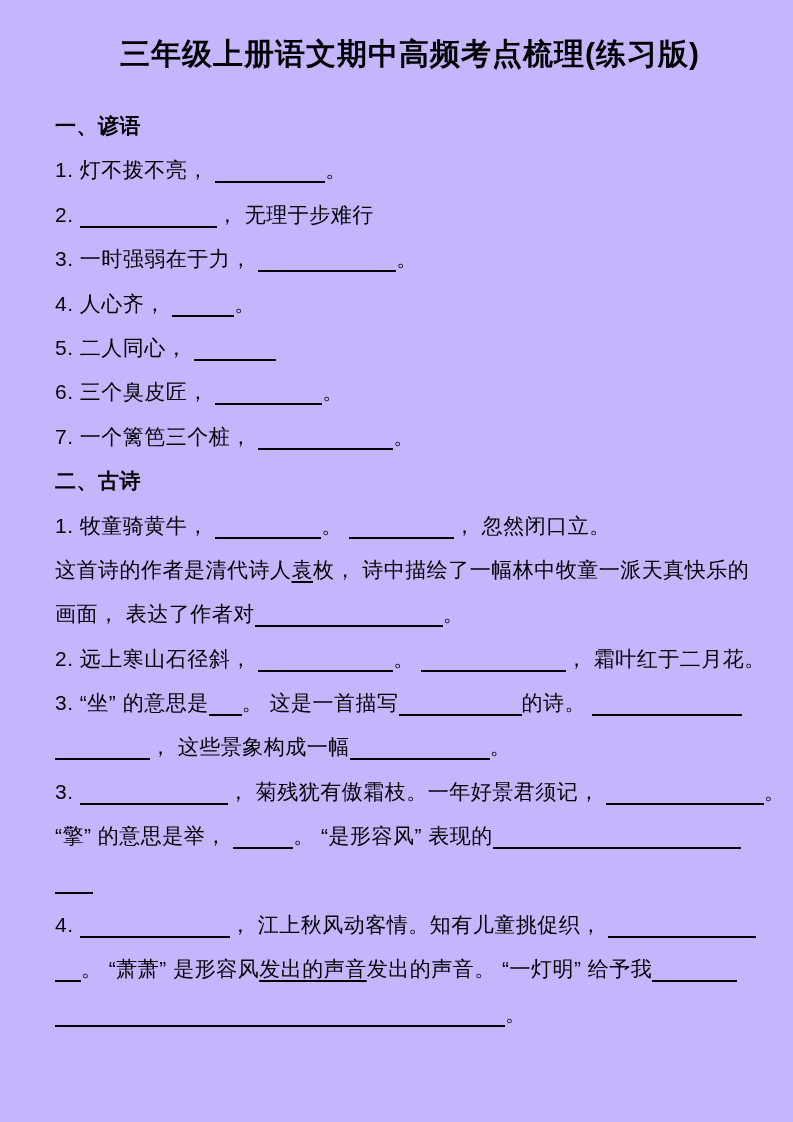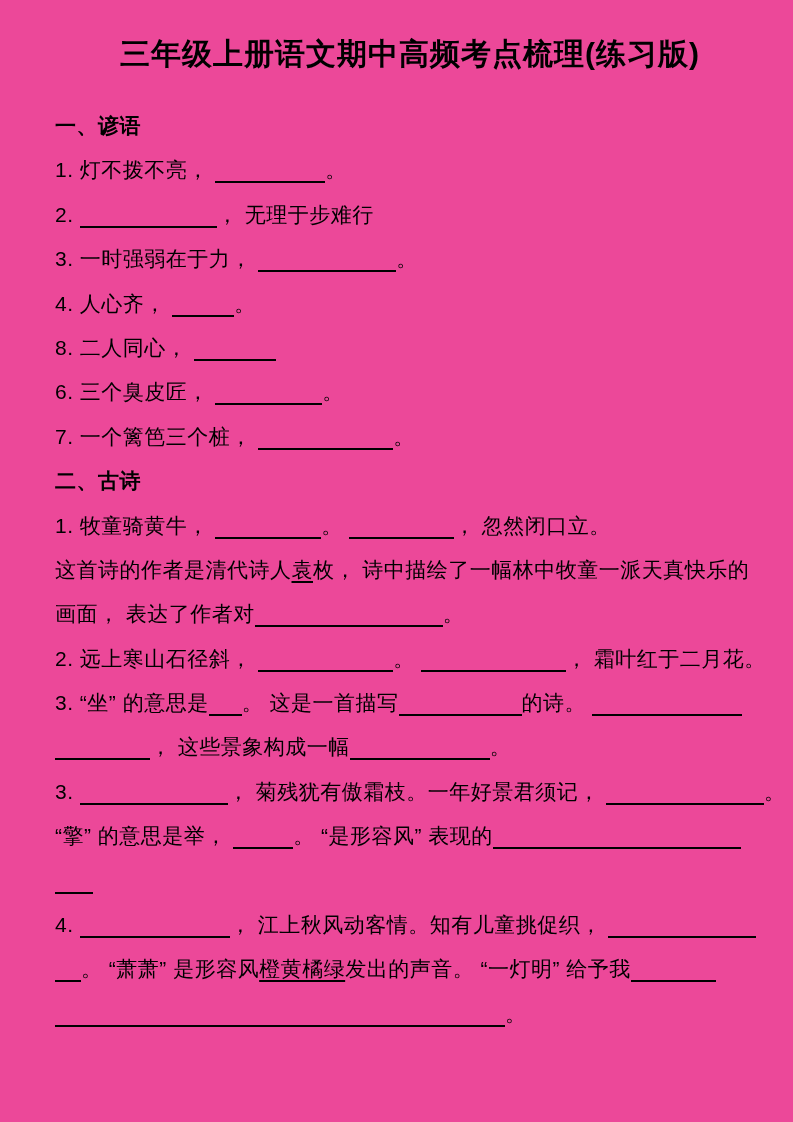--- a/index.html
+++ b/index.html
@@ -1,20 +1,20 @@
 <!DOCTYPE html>
 <html><head>
 <meta charset="utf-8">
 <style>
   * { margin: 0; padding: 0; box-sizing: border-box; }
   html, body { background: #ffffff; }
   .page {
     width: 793px;
     height: 1122px;
-    background: #ec4899;
+    background: #c4b5fd;
     color: #000000;
     font-family: "Liberation Sans", "DejaVu Sans", sans-serif;
     overflow: hidden;
     position: relative;
   }
   .content {
     padding: 30px 28px 0 55px;
   }
   .doc-title {
     font-size: 30px;
@@ -54,31 +54,31 @@
 
 <div class="page">
   <div class="content">
     <div class="doc-title">三年级上册语文期中高频考点梳理(练习版)</div>
     <div id="doc-body">
         <div class="line heading">一、谚语</div>
         <div class="line"><span class="seg">1. 灯不拨不亮， </span><span class="blank" style="width: 110px;"></span><span class="seg">。</span></div>
         <div class="line"><span class="seg">2. </span><span class="blank" style="width: 137px;"></span><span class="seg">， 无理于步难行</span></div>
         <div class="line"><span class="seg">3. 一时强弱在于力， </span><span class="blank" style="width: 138px;"></span><span class="seg">。</span></div>
         <div class="line"><span class="seg">4. 人心齐， </span><span class="blank" style="width: 62px;"></span><span class="seg">。</span></div>
-        <div class="line"><span class="seg">8. 二人同心， </span><span class="blank" style="width: 82px;"></span></div>
+        <div class="line"><span class="seg">5. 二人同心， </span><span class="blank" style="width: 82px;"></span></div>
         <div class="line"><span class="seg">6. 三个臭皮匠， </span><span class="blank" style="width: 107px;"></span><span class="seg">。</span></div>
         <div class="line"><span class="seg">7. 一个篱笆三个桩， </span><span class="blank" style="width: 135px;"></span><span class="seg">。</span></div>
         <div class="line heading">二、古诗</div>
         <div class="line"><span class="seg">1. 牧童骑黄牛， </span><span class="blank" style="width: 106px;"></span><span class="seg">。 </span><span class="blank" style="width: 105px;"></span><span class="seg">， 忽然闭口立。</span></div>
         <div class="line"><span class="seg">这首诗的作者是清代诗人</span><span class="utext">袁</span><span class="seg">枚， 诗中描绘了一幅林中牧童一派天真快乐的</span></div>
         <div class="line"><span class="seg">画面， 表达了作者对</span><span class="blank" style="width: 188px;"></span><span class="seg">。</span></div>
         <div class="line"><span class="seg">2. 远上寒山石径斜， </span><span class="blank" style="width: 135px;"></span><span class="seg">。 </span><span class="blank" style="width: 145px;"></span><span class="seg">， 霜叶红于二月花。</span></div>
         <div class="line"><span class="seg">3. “坐” 的意思是</span><span class="blank" style="width: 33px;"></span><span class="seg">。 这是一首描写</span><span class="blank" style="width: 123px;"></span><span class="seg">的诗。 </span><span class="blank" style="width: 150px;"></span></div>
         <div class="line"><span class="blank" style="width: 95px;"></span><span class="seg">， 这些景象构成一幅</span><span class="blank" style="width: 140px;"></span><span class="seg">。</span></div>
         <div class="line"><span class="seg">3. </span><span class="blank" style="width: 148px;"></span><span class="seg">， 菊残犹有傲霜枝。一年好景君须记， </span><span class="blank" style="width: 158px;"></span><span class="seg">。</span></div>
         <div class="line"><span class="seg">“擎” 的意思是举， </span><span class="blank" style="width: 60px;"></span><span class="seg">。 “是形容风” 表现的</span><span class="blank" style="width: 248px;"></span></div>
         <div class="line"><span class="blank" style="width: 38px;"></span></div>
         <div class="line"><span class="seg">4. </span><span class="blank" style="width: 150px;"></span><span class="seg">， 江上秋风动客情。知有儿童挑促织， </span><span class="blank" style="width: 148px;"></span></div>
-        <div class="line"><span class="blank" style="width: 26px;"></span><span class="seg">。 “萧萧” 是形容风</span><span class="utext">橙黄橘绿</span><span class="seg">发出的声音。 “一灯明” 给予我</span><span class="blank" style="width: 85px;"></span></div>
+        <div class="line"><span class="blank" style="width: 26px;"></span><span class="seg">。 “萧萧” 是形容风</span><span class="utext">发出的声音</span><span class="seg">发出的声音。 “一灯明” 给予我</span><span class="blank" style="width: 85px;"></span></div>
         <div class="line"><span class="blank" style="width: 450px;"></span><span class="seg">。</span></div>
       </div>
   </div>
 </div>
 
 </body></html>

